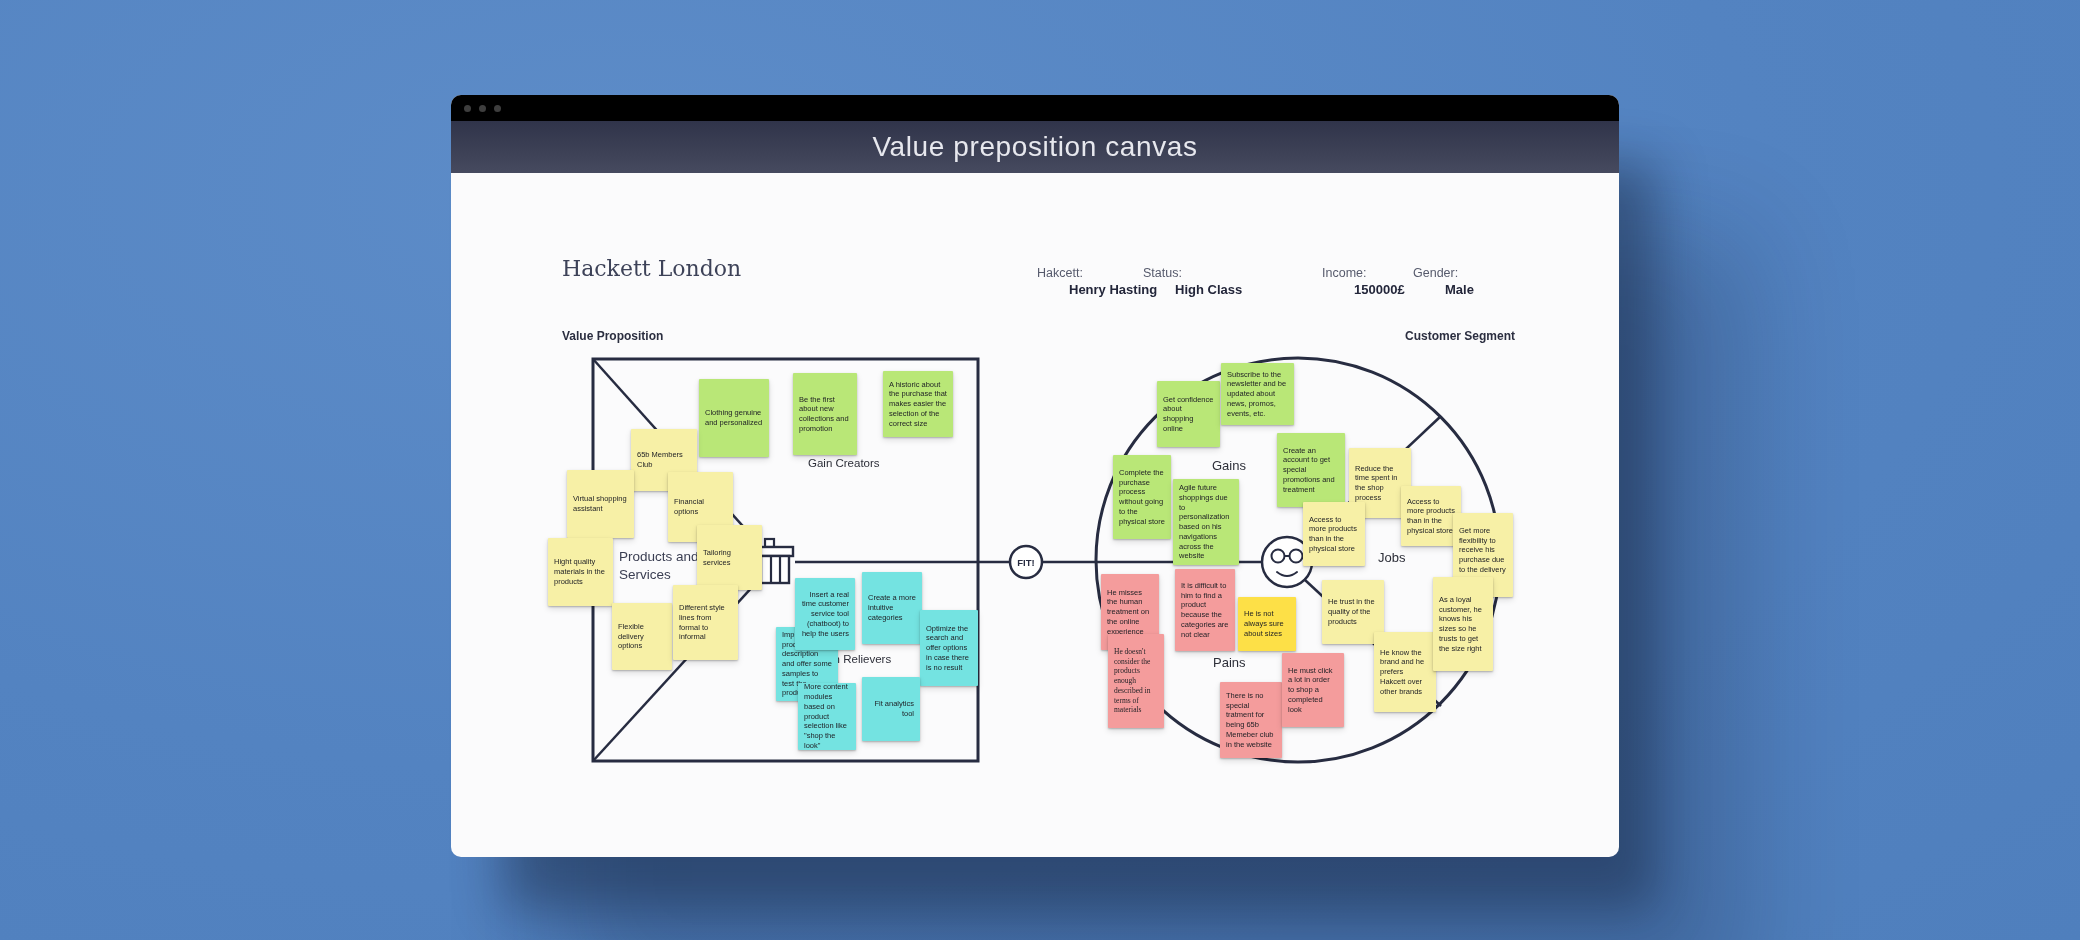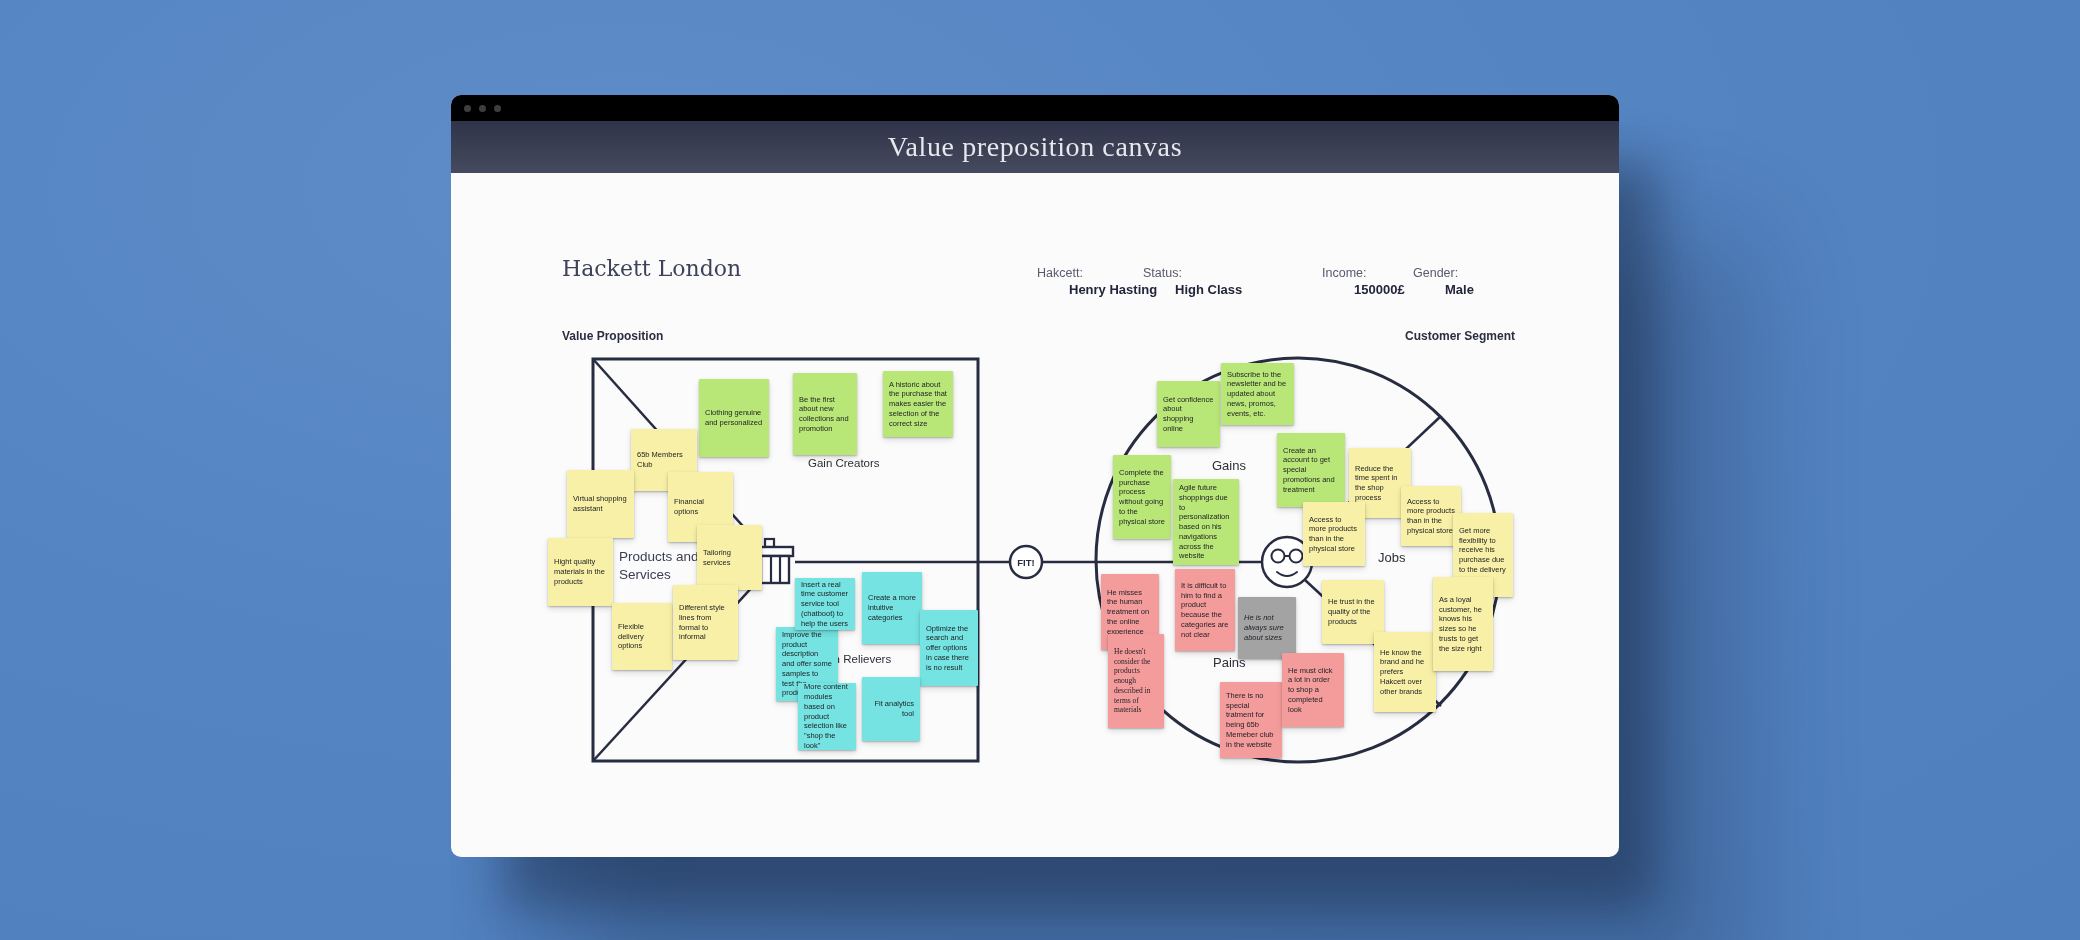--- a/index.html
+++ b/index.html
@@ -25,21 +25,21 @@
     display:flex; align-items:center; padding-left:13px; gap:8px;
   }
   .dot { width:7px; height:7px; border-radius:50%; background:#3e3e3e; }
 
   .appheader {
     position:absolute; top:26px; left:0; right:0; height:52px;
     background:linear-gradient(180deg,#30344a 0%, #3d4156 60%, #464a5f 100%);
     display:flex; align-items:center; justify-content:center;
   }
   .appheader h1 {
-    font-family:Liberation Serif, serif; font-weight:400; font-size:28px;
+    font-family:Liberation Sans, sans-serif; font-weight:400; font-size:28px;
     color:#e7e8ee; letter-spacing:.6px;
   }
 
   .content { position:absolute; inset:0; }
 
   .brand {
     position:absolute; left:111px; top:161px;
     font-family:"DejaVu Serif", serif; font-weight:400; font-size:22px; color:#3d4258;
   }
 
@@ -184,21 +184,21 @@
           </div>
           <div class="note" style="left: 161px; top: 508px; width: 60px; height: 67px; background: rgb(247, 240, 166);">
             <span>Flexible delivery options</span>
           </div>
           <div class="note" style="left: 222px; top: 490px; width: 65px; height: 75px; background: rgb(247, 240, 166);">
             <span>Different style lines from formal to informal</span>
           </div>
           <div class="note" style="left: 284px; top: 532px; width: 62px; height: 74px; background: rgb(116, 227, 225); margin-left: 41px;">
             <span>Improve the product description and offer some samples to test the product</span>
           </div>
-          <div class="note" style="left: 344px; top: 483px; width: 60px; height: 52px; background: rgb(116, 227, 225);">
+          <div class="note" style="left: 344px; top: 483px; width: 60px; height: 72px; background: rgb(116, 227, 225); text-align: right;">
             <span>Insert a real time customer service tool (chatboot) to help the users</span>
           </div>
           <div class="note" style="left: 411px; top: 477px; width: 60px; height: 72px; background: rgb(116, 227, 225);">
             <span>Create a more intuitive categories</span>
           </div>
           <div class="note" style="left: 469px; top: 515px; width: 58px; height: 76px; background: rgb(116, 227, 225);">
             <span>Optimize the search and offer options in case there is no result</span>
           </div>
           <div class="note" style="left: 347px; top: 588px; width: 58px; height: 67px; background: rgb(116, 227, 225);">
             <span>More content modules based on product selection like "shop the look"</span>
@@ -232,21 +232,21 @@
           </div>
           <div class="note" style="left: 1002px; top: 418px; width: 60px; height: 84px; background: rgb(247, 240, 166);">
             <span>Get more flexibility to receive his purchase due to the delivery options</span>
           </div>
           <div class="note" style="left: 650px; top: 479px; width: 58px; height: 76px; background: rgb(244, 156, 156);">
             <span>He misses the human treatment on the online experience</span>
           </div>
           <div class="note" style="left: 724px; top: 474px; width: 60px; height: 82px; background: rgb(244, 156, 156);">
             <span>It is difficult to him to find a product because the categories are not clear</span>
           </div>
-          <div class="note" style="left: 787px; top: 502px; width: 58px; height: 62px; background: #a3a3a3; font-style: italic;">
+          <div class="note" style="left: 787px; top: 502px; width: 58px; height: 54px; background: #fde047;">
             <span>He is not always sure about sizes</span>
           </div>
           <div class="note" style="left: 657px; top: 539px; width: 56px; height: 94px; background: rgb(244, 156, 156); font-family: Liberation Serif, serif;">
             <span>He doesn't consider the products enough described in terms of materials</span>
           </div>
           <div class="note" style="left: 769px; top: 587px; width: 62px; height: 76px; background: rgb(244, 156, 156);">
             <span>There is no special tratment for being 65b Memeber club in the website</span>
           </div>
           <div class="note" style="left: 831px; top: 558px; width: 62px; height: 74px; background: rgb(244, 156, 156);">
             <span>He must click a lot in order to shop a completed look</span>

